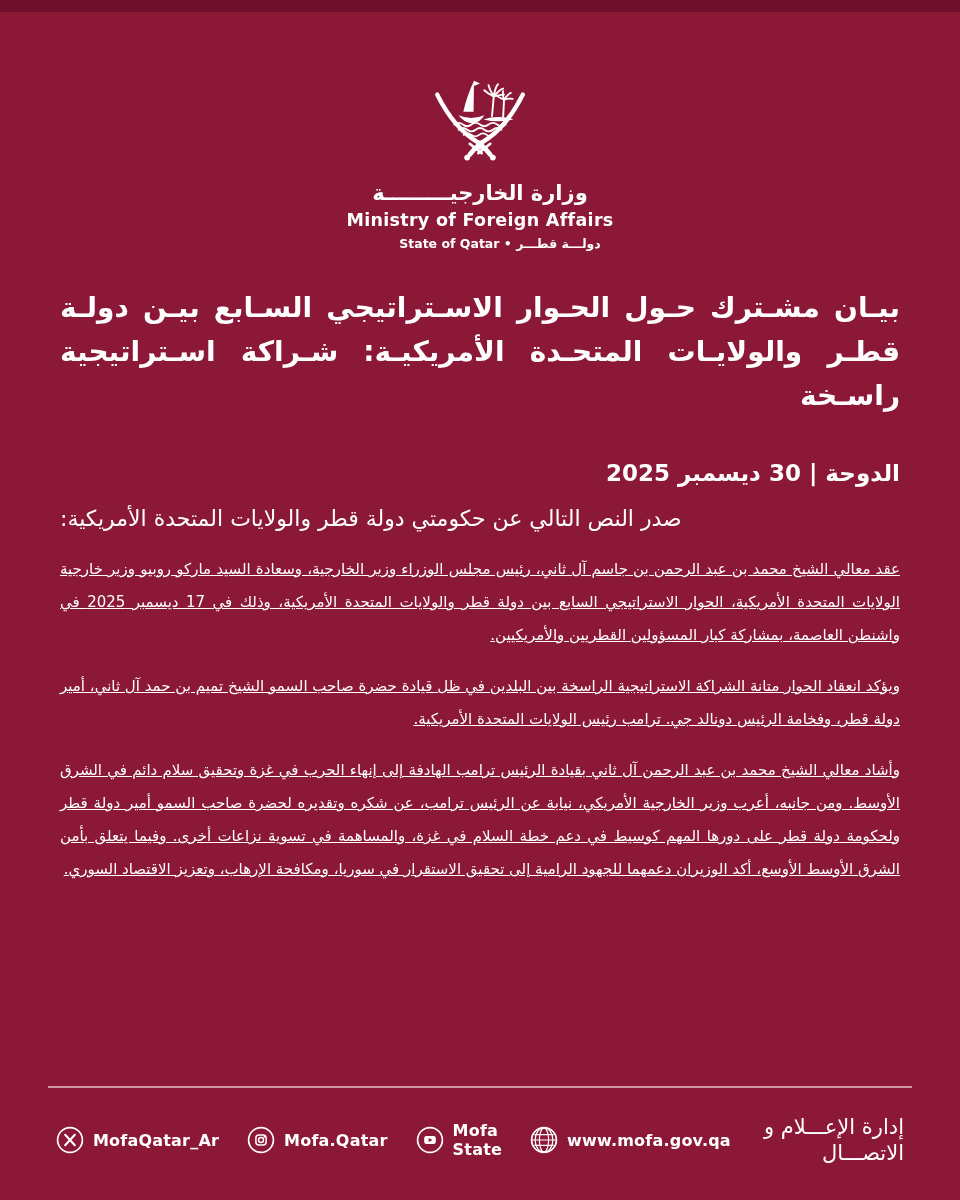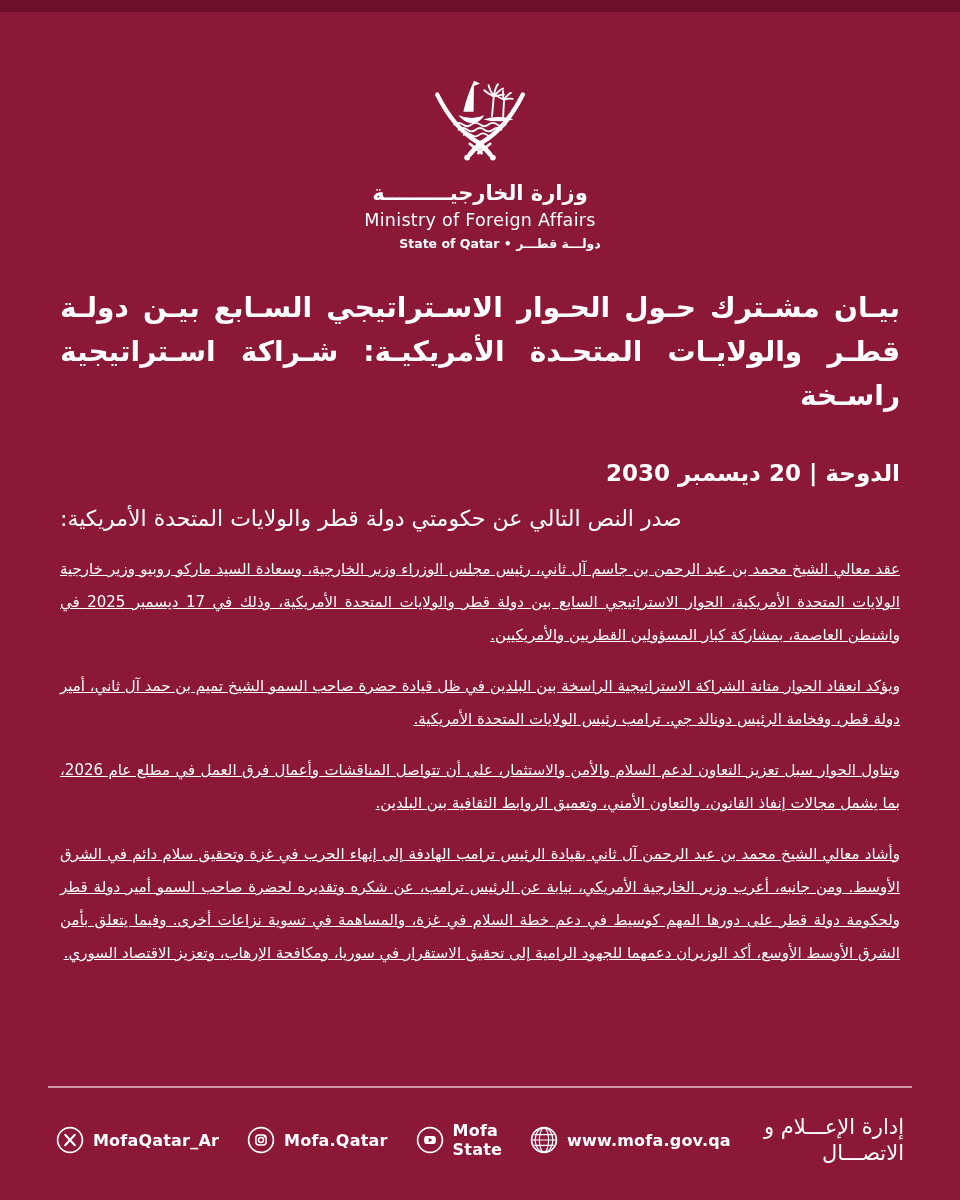--- a/index.html
+++ b/index.html
@@ -14,21 +14,21 @@
   }
   
   .header{ text-align:center; padding-top:62px; }
   .emblem{ display:inline-block; width:104px; height:96px; }
   .emblem svg{ width:100%; height:100%; display:block; }
   .ministry-ar{
     direction:rtl; font-size:21px; font-weight:bold; letter-spacing:0;
     margin-top:6px; line-height:26px;
   }
   .ministry-en{
-    font-size:17.5px; font-weight:normal; letter-spacing:.3px;
+    font-size:17.5px; font-weight:bold; letter-spacing:.3px;
     margin-top:3px; line-height:22px;
   }
   .state-line{
     font-size:12.5px; font-weight:bold; margin-top:5px; line-height:16px;padding-left:40px;
   }
   
   .content{ padding:0 60px; direction:rtl; }
   .title{ margin-top:34px; }
   .title-line{
     font-size:28px; font-weight:bold; line-height:44px;
@@ -115,27 +115,26 @@
     <div class="ministry-en">Ministry of Foreign Affairs</div>
     <div class="state-line">State of Qatar • دولـــة قطـــر</div>
   </header>
 
   <main class="content">
     <h1 class="title" style="margin:34px 0 0 0;">
       <div class="title-line">بيـان مشـترك حـول الحـوار الاسـتراتيجي السـابع بيـن دولـة</div>
       <div class="title-line">قطـر والولايـات المتحـدة الأمريكيـة: شـراكة اسـتراتيجية راسـخة</div>
     </h1>
 
-    <div class="dateline">الدوحة | 20 ديسمبر 2030</div>
+    <div class="dateline">الدوحة | 30 ديسمبر 2025</div>
 
     <p class="intro">صدر النص التالي عن حكومتي دولة قطر والولايات المتحدة الأمريكية:</p>
 
     <p class="para">عقد معالي الشيخ محمد بن عبد الرحمن بن جاسم آل ثاني، رئيس مجلس الوزراء وزير الخارجية، وسعادة السيد ماركو روبيو وزير خارجية الولايات المتحدة الأمريكية، الحوار الاستراتيجي السابع بين دولة قطر والولايات المتحدة الأمريكية، وذلك في 17 ديسمبر 2025 في واشنطن العاصمة، بمشاركة كبار المسؤولين القطريين والأمريكيين.</p>
     <p class="para">ويؤكد انعقاد الحوار متانة الشراكة الاستراتيجية الراسخة بين البلدين في ظل قيادة حضرة صاحب السمو الشيخ تميم بن حمد آل ثاني، أمير دولة قطر، وفخامة الرئيس دونالد جي. ترامب رئيس الولايات المتحدة الأمريكية.</p>
-    <p class="para">وتناول الحوار سبل تعزيز التعاون لدعم السلام والأمن والاستثمار، على أن تتواصل المناقشات وأعمال فرق العمل في مطلع عام 2026، بما يشمل مجالات إنفاذ القانون، والتعاون الأمني، وتعميق الروابط الثقافية بين البلدين.</p>
     <p class="para">وأشاد معالي الشيخ محمد بن عبد الرحمن آل ثاني بقيادة الرئيس ترامب الهادفة إلى إنهاء الحرب في غزة وتحقيق سلام دائم في الشرق الأوسط. ومن جانبه، أعرب وزير الخارجية الأمريكي، نيابة عن الرئيس ترامب، عن شكره وتقديره لحضرة صاحب السمو أمير دولة قطر ولحكومة دولة قطر على دورها المهم كوسيط في دعم خطة السلام في غزة، والمساهمة في تسوية نزاعات أخرى. وفيما يتعلق بأمن الشرق الأوسط الأوسع، أكد الوزيران دعمهما للجهود الرامية إلى تحقيق الاستقرار في سوريا، ومكافحة الإرهاب، وتعزيز الاقتصاد السوري.</p>
   </main>
 
   <footer class="footer">
     <hr class="divider">
     <div class="footer-row">
 
       <div class="social">
 
         <a class="social-item">

